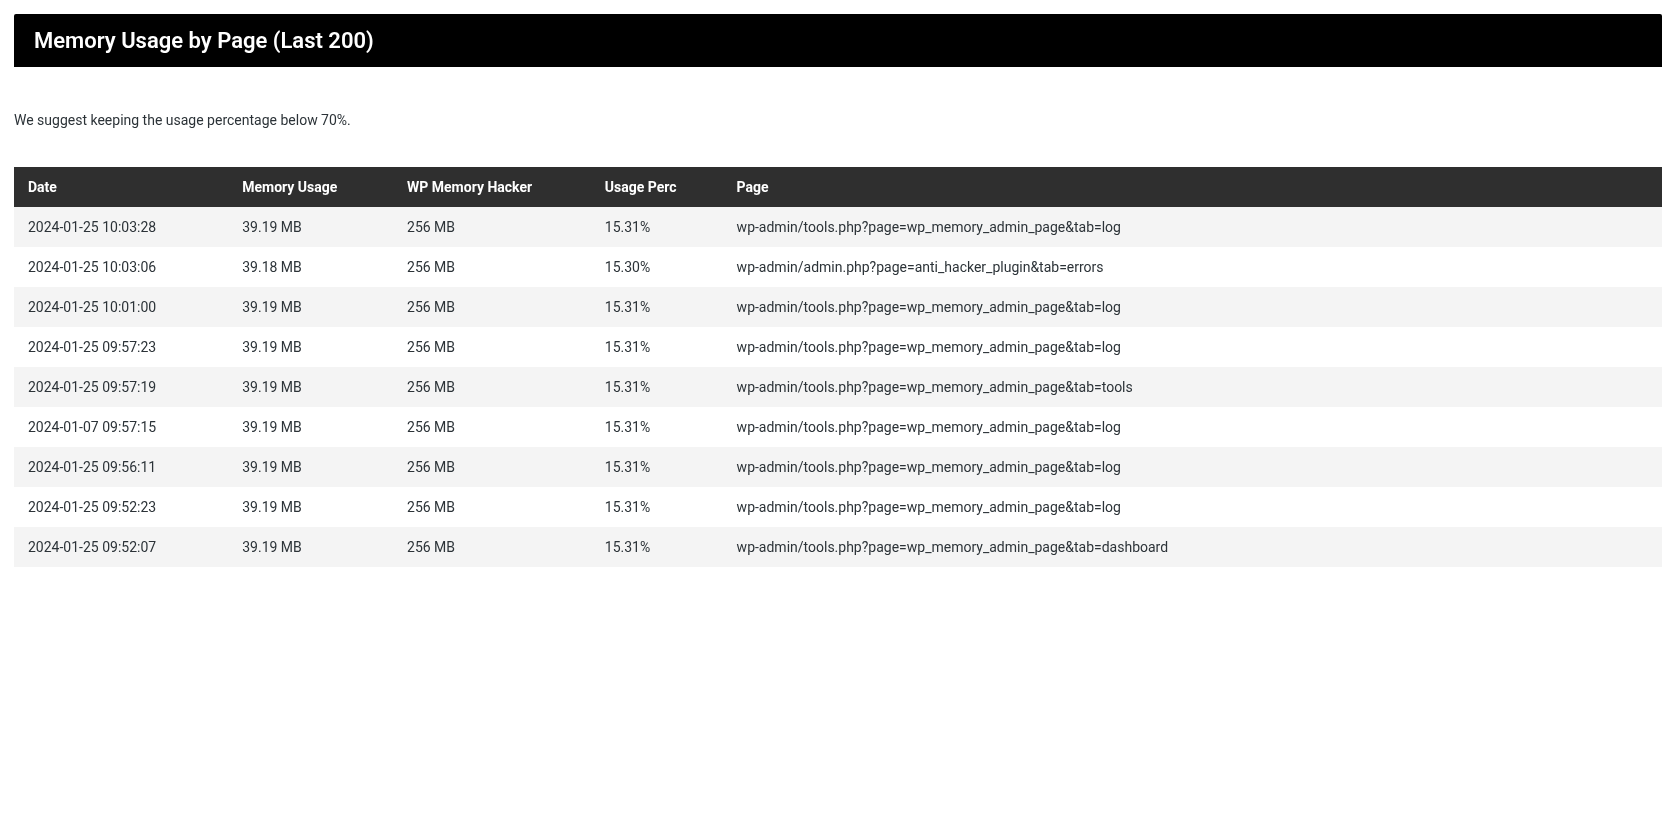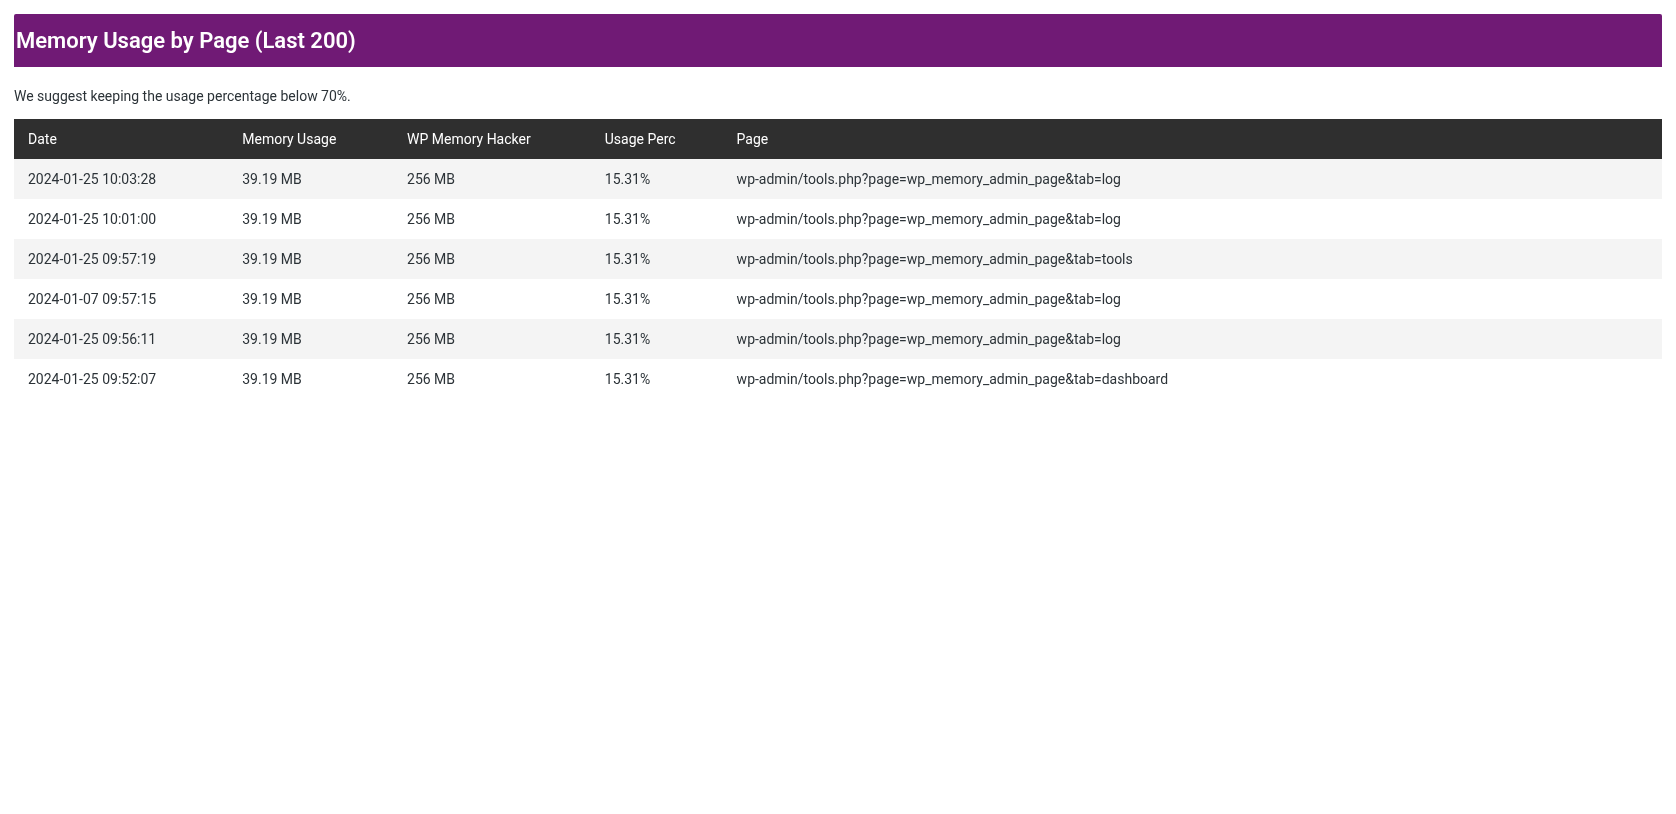--- a/index.html
+++ b/index.html
@@ -8,49 +8,50 @@
       padding: 0;
     }
     body {
       font-family: -apple-system, BlinkMacSystemFont, "Segoe UI", Roboto, "Helvetica Neue", Arial, sans-serif;
       background: #ffffff;
       color: #2c3338;
       font-size: 14px;
       padding: 14px;
     }
     .panel-header {
-      background: #701a75;
+      background: #000000;
       color: #ffffff;
-      padding: 14px 2px;
+      padding: 14px 20px;
       font-size: 22px;
       font-weight: 600;
       border-radius: 2px 2px 0 0;
     }
     .description {
-      padding: 18px 0 12px 0;
+      padding: 18px 0 36px 0;
       color: #2c3338;
       font-size: 14px;
       line-height: 1.6;
+      margin-top: 24px;
     }
     .description p {
       margin: 0;
     }
     table {
       width: 100%;
       border-collapse: collapse;
       table-layout: fixed;
     }
     thead {
       background: #2f2f2f;
       color: #ffffff;
     }
     thead th {
       text-align: left;
       padding: 12px 14px;
-      font-weight: 400;
+      font-weight: 700;
       font-size: 14px;
     }
     tbody tr:nth-child(odd) {
       background: #f4f4f4;
     }
     tbody tr:nth-child(even) {
       background: #ffffff;
     }
     tbody td {
       padding: 12px 14px;
@@ -96,21 +97,35 @@
   </thead>
   <tbody id="table-body">
   <tr>
         <td>2024-01-25 10:03:28</td>
         <td>39.19 MB</td>
         <td>256 MB</td>
         <td>15.31%</td>
         <td>wp-admin/tools.php?page=wp_memory_admin_page&amp;tab=log</td>
       </tr>
       <tr>
+        <td>2024-01-25 10:03:06</td>
+        <td>39.18 MB</td>
+        <td>256 MB</td>
+        <td>15.30%</td>
+        <td>wp-admin/admin.php?page=anti_hacker_plugin&amp;tab=errors</td>
+      </tr>
+      <tr>
         <td>2024-01-25 10:01:00</td>
+        <td>39.19 MB</td>
+        <td>256 MB</td>
+        <td>15.31%</td>
+        <td>wp-admin/tools.php?page=wp_memory_admin_page&amp;tab=log</td>
+      </tr>
+      <tr>
+        <td>2024-01-25 09:57:23</td>
         <td>39.19 MB</td>
         <td>256 MB</td>
         <td>15.31%</td>
         <td>wp-admin/tools.php?page=wp_memory_admin_page&amp;tab=log</td>
       </tr>
       <tr>
         <td>2024-01-25 09:57:19</td>
         <td>39.19 MB</td>
         <td>256 MB</td>
         <td>15.31%</td>
@@ -124,20 +139,27 @@
         <td>wp-admin/tools.php?page=wp_memory_admin_page&amp;tab=log</td>
       </tr>
       <tr>
         <td>2024-01-25 09:56:11</td>
         <td>39.19 MB</td>
         <td>256 MB</td>
         <td>15.31%</td>
         <td>wp-admin/tools.php?page=wp_memory_admin_page&amp;tab=log</td>
       </tr>
       <tr>
+        <td>2024-01-25 09:52:23</td>
+        <td>39.19 MB</td>
+        <td>256 MB</td>
+        <td>15.31%</td>
+        <td>wp-admin/tools.php?page=wp_memory_admin_page&amp;tab=log</td>
+      </tr>
+      <tr>
         <td>2024-01-25 09:52:07</td>
         <td>39.19 MB</td>
         <td>256 MB</td>
         <td>15.31%</td>
         <td>wp-admin/tools.php?page=wp_memory_admin_page&amp;tab=dashboard</td>
       </tr>
     </tbody>
 </table>
 
 </body></html>

